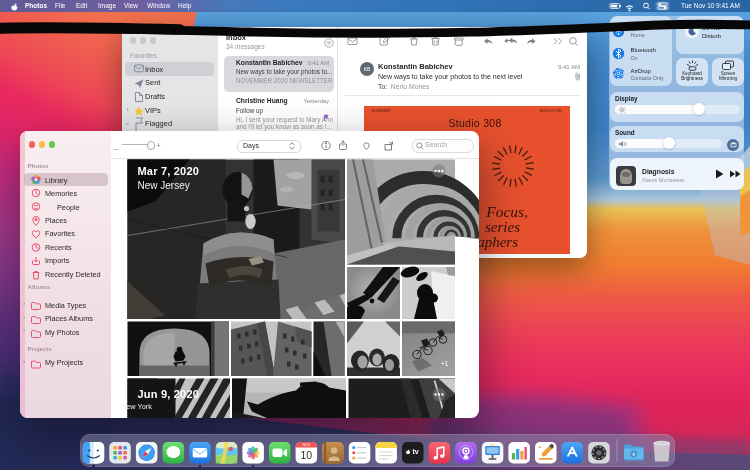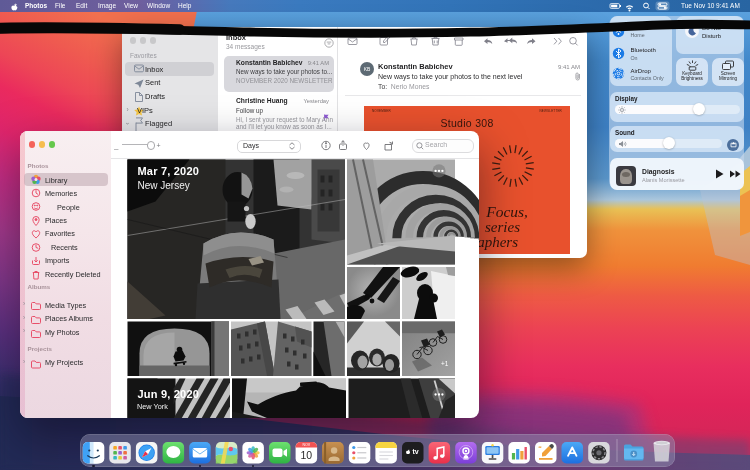--- a/index.html
+++ b/index.html
@@ -126,21 +126,21 @@
    <path d="M2.5 30.5 h4 l3 3 v6 h-7 Z M6.5 30.5 v3 h3"></path>
   </g>
   <path d="M6 44.5 l1.5 3 3.3 0.5 -2.4 2.3 0.6 3.3 -3 -1.6 -3 1.6 0.6 -3.3 -2.4 -2.3 3.3 -0.5 Z" fill="#f5c543"></path>
   <g stroke="#7d8797" fill="none" stroke-width="0.9">
         <path d="M3 58 v10 M3 58.5 h6.5 l-1.8 -2.6 1.8 -2.6 h-6.5" transform="translate(0,2.6)"></path>
       </g>
  </svg>
  <div class="abs" style="left:23px;top:37.5px;font-size:7.5px;color:#1f1f21;">Inbox</div>
  <div class="abs" style="left:23px;top:51px;font-size:7.5px;color:#1f1f21;">Sent</div>
  <div class="abs" style="left:23px;top:65px;font-size:7.5px;color:#1f1f21;">Drafts</div>
- <div class="abs" style="left:15px;top:78.5px;font-size:7.5px;color:#1f1f21;">VIPs</div>
+ <div class="abs" style="left:23px;top:78.5px;font-size:7.5px;color:#1f1f21;">VIPs</div>
  <div class="abs" style="left:23px;top:92px;font-size:7.5px;color:#1f1f21;">Flagged</div>
  <div class="abs" style="left:4.5px;top:79px;font-size:6.5px;color:#8e8e93;">›</div>
  <div class="abs" style="left:3.5px;top:92.5px;font-size:6.5px;color:#8e8e93;transform:rotate(90deg);">›</div>
 
  <div class="abs" style="left:104px;top:6px;font-size:7.5px;font-weight:bold;color:#1f1f21;">Inbox</div>
  <div class="abs" style="left:104px;top:15.5px;font-size:6.5px;color:#98989d;">34 messages</div>
  <svg class="abs" style="left:202px;top:11px;" width="10" height="10" viewBox="0 0 11 11">
       <circle cx="5.5" cy="5.5" r="4.6" fill="none" stroke="#9a9a9f" stroke-width="0.9"></circle>
       <path d="M3 4.5 h5 M4 6.5 h3" stroke="#9a9a9f" stroke-width="0.9"></path>
     </svg>
@@ -185,21 +185,21 @@
  <div class="abs" style="left:256px;top:45.5px;font-size:7px;color:#2c2c2e;">New ways to take your photos to the next level</div>
  <svg class="abs" style="left:452px;top:45px;" width="8" height="9" viewBox="0 0 8 9">
       <path d="M5.5 2 v4.2 a1.8 1.8 0 0 1 -3.6 0 V2.2 a1.2 1.2 0 0 1 2.4 0 v3.8 a0.6 0.6 0 0 1 -1.2 0 V2.5" fill="none" stroke="#98989d" stroke-width="0.8"></path>
     </svg>
  <div class="abs" style="left:256px;top:56px;font-size:6.8px;color:#3a3a3c;">To:&nbsp;&nbsp;<span style="color:#98989d;">Nerio Mones</span></div>
  <div class="abs" style="left:223px;top:67.5px;width:236px;height:1px;background:#e8e8ea;"></div>
 
  <div class="abs" style="left:242px;top:79px;width:206px;height:148px;background:#e8512d;overflow:hidden;">
   <div class="abs" style="left:8px;top:3px;font-size:3px;color:#401c10;letter-spacing:0.2px;">NOVEMBER</div>
   <div class="abs" style="right:8px;top:3px;font-size:3px;color:#401c10;letter-spacing:0.2px;">NEWSLETTER</div>
-  <div class="abs" style="left:0;top:11px;width:206px;text-align:center;font-family:'Liberation Sans',sans-serif;font-size:10.5px;font-weight:500;letter-spacing:0.3px;color:#33150c;">Studio 308</div>
+  <div class="abs" style="left:0;top:11px;width:222px;text-align:center;font-family:'Liberation Sans',sans-serif;font-size:10.5px;font-weight:500;letter-spacing:0.3px;color:#33150c;">Studio 308</div>
   <svg class="abs" style="left:127px;top:38px;" width="44" height="44" viewBox="0 0 44 44">
         <g stroke="#3a1c10" stroke-width="1.2">
           <line x1="34.9" y1="23.9" x2="42.8" y2="25.1"></line>
           <line x1="33.6" y1="27.8" x2="40.8" y2="31.4"></line>
           <line x1="31.3" y1="31.1" x2="37.0" y2="36.7"></line>
           <line x1="28.0" y1="33.5" x2="31.7" y2="40.6"></line>
           <line x1="24.1" y1="34.8" x2="25.4" y2="42.7"></line>
           <line x1="20.1" y1="34.9" x2="18.9" y2="42.8"></line>
           <line x1="16.2" y1="33.6" x2="12.6" y2="40.8"></line>
           <line x1="12.9" y1="31.3" x2="7.3" y2="37.0"></line>
@@ -349,21 +349,21 @@
    <path d="M4.5 143 h2.5 l1.2 1.4 h3.3 a1 1 0 0 1 1 1 v3.6 a1 1 0 0 1 -1 1 h-7 a1 1 0 0 1 -1 -1 v-5 a1 1 0 0 1 1 -1 Z" transform="translate(0,0.5)"></path>
    <path d="M4.5 157.5 h2.5 l1.2 1.4 h3.3 a1 1 0 0 1 1 1 v3.6 a1 1 0 0 1 -1 1 h-7 a1 1 0 0 1 -1 -1 v-5 a1 1 0 0 1 1 -1 Z"></path>
    <path d="M4.5 188 h2.5 l1.2 1.4 h3.3 a1 1 0 0 1 1 1 v3.6 a1 1 0 0 1 -1 1 h-7 a1 1 0 0 1 -1 -1 v-5 a1 1 0 0 1 1 -1 Z"></path>
   </g>
  </svg>
  <div class="abs" style="left:25px;top:44.8px;font-size:7.3px;color:#2a2a2c;">Library</div>
  <div class="abs" style="left:25px;top:58.2px;font-size:7.3px;color:#2a2a2c;text-align:right;">Memories</div>
  <div class="abs" style="left:25px;top:71.8px;font-size:7.3px;color:#2a2a2c;padding-left:12px;">People</div>
  <div class="abs" style="left:25px;top:84.9px;font-size:7.3px;color:#2a2a2c;">Places</div>
  <div class="abs" style="left:25px;top:98.4px;font-size:7.3px;color:#2a2a2c;">Favorites</div>
- <div class="abs" style="left:31px;top:112px;font-size:7.3px;color:#2a2a2c;">Recents</div>
+ <div class="abs" style="left:25px;top:112px;font-size:7.3px;color:#2a2a2c;">Recents</div>
  <div class="abs" style="left:25px;top:125.1px;font-size:7.3px;color:#2a2a2c;">Imports</div>
  <div class="abs" style="left:25px;top:138.7px;font-size:7.3px;color:#2a2a2c;">Recently Deleted</div>
  <div class="abs" style="left:7.5px;top:152.2px;font-size:6.2px;font-weight:bold;color:#a8929a;">Albums</div>
  <div class="abs" style="left:25px;top:169.5px;font-size:7.3px;color:#2a2a2c;">Media Types</div>
  <div class="abs" style="left:25px;top:183.1px;font-size:7.3px;color:#2a2a2c;">Places Albums</div>
  <div class="abs" style="left:25px;top:196.6px;font-size:7.3px;color:#2a2a2c;">My Photos</div>
  <div class="abs" style="left:7.5px;top:214px;font-size:6.2px;font-weight:bold;color:#a8929a;">Projects</div>
  <div class="abs" style="left:25px;top:227.1px;font-size:7.3px;color:#2a2a2c;">My Projects</div>
  <div class="abs" style="left:3px;top:169px;font-size:6.5px;color:#8e8e93;">›</div>
  <div class="abs" style="left:3px;top:182.6px;font-size:6.5px;color:#8e8e93;">›</div>
@@ -615,21 +615,21 @@
    <circle cx="419" cy="235.5" r="6.6" fill="rgba(120,120,120,0.55)"></circle>
    <circle cx="415.6" cy="235.5" r="1.15" fill="#fff"></circle>
         <circle cx="419" cy="235.5" r="1.15" fill="#fff"></circle>
         <circle cx="422.4" cy="235.5" r="1.15" fill="#fff"></circle>
   </g>
   <text x="421" y="207" font-family="Liberation Sans,sans-serif" font-size="6.5" fill="#fff">+1</text>
  </svg>
  <div class="abs" style="left:117.5px;top:34px;font-size:11px;font-weight:bold;color:#fff;letter-spacing:0.2px;">Mar 7, 2020</div>
  <div class="abs" style="left:117.5px;top:48.5px;font-size:10px;color:#f0f0f0;">New Jersey</div>
  <div class="abs" style="left:117.5px;top:256.5px;font-size:11px;font-weight:bold;color:#fff;letter-spacing:0.2px;">Jun 9, 2020</div>
- <div class="abs" style="left:117px;top:271px;font-size:7.3px;color:#f0f0f0;">New York</div>
+ <div class="abs" style="left:101px;top:271px;font-size:7.3px;color:#f0f0f0;">New York</div>
 </div>
 <div id="dock">
 <svg class="abs" style="left:0;top:0;" width="595" height="33" viewBox="0 0 595 33">
 <defs>
         <linearGradient id="ggrn" x1="0" y1="0" x2="0" y2="1">
           <stop offset="0" stop-color="#6ce06e"></stop>
           <stop offset="1" stop-color="#2fb344"></stop>
         </linearGradient>
 <linearGradient id="gblu" x1="0" y1="0" x2="0" y2="1">
           <stop offset="0" stop-color="#4aa8f5"></stop>

